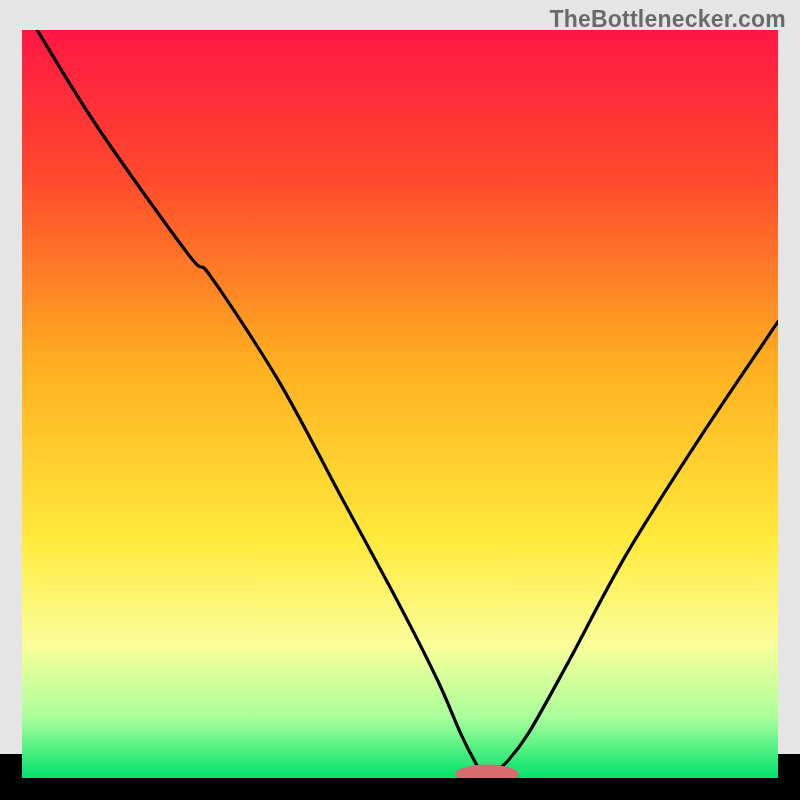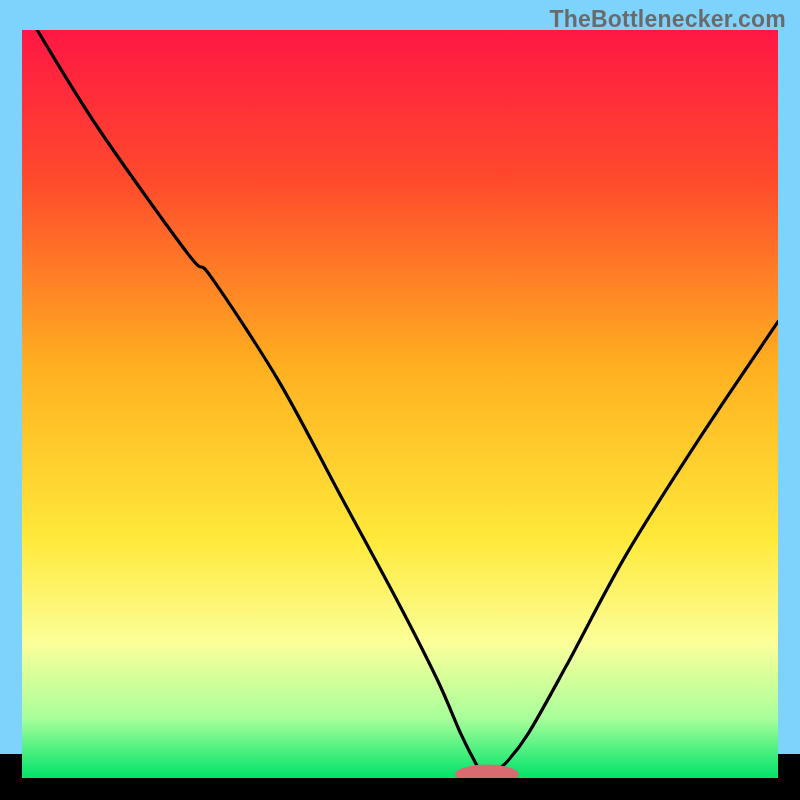--- a/index.html
+++ b/index.html
@@ -8,21 +8,21 @@
     width: 800px;
     height: 800px;
     background: #000;
     font-family: Arial, Helvetica, sans-serif;
     overflow: hidden;
   }
   .wrap {
     position: relative;
     width: 800px;
     height: 754px;
-    background: #7dd3fc;
+    background: #e5e5e5;
   }
   .watermark {
     position: absolute;
     top: 6px;
     right: 14px;
     color: #6a6a6a;
     font-size: 23px;
     font-weight: 600;
     letter-spacing: 0.2px;
     user-select: none;

